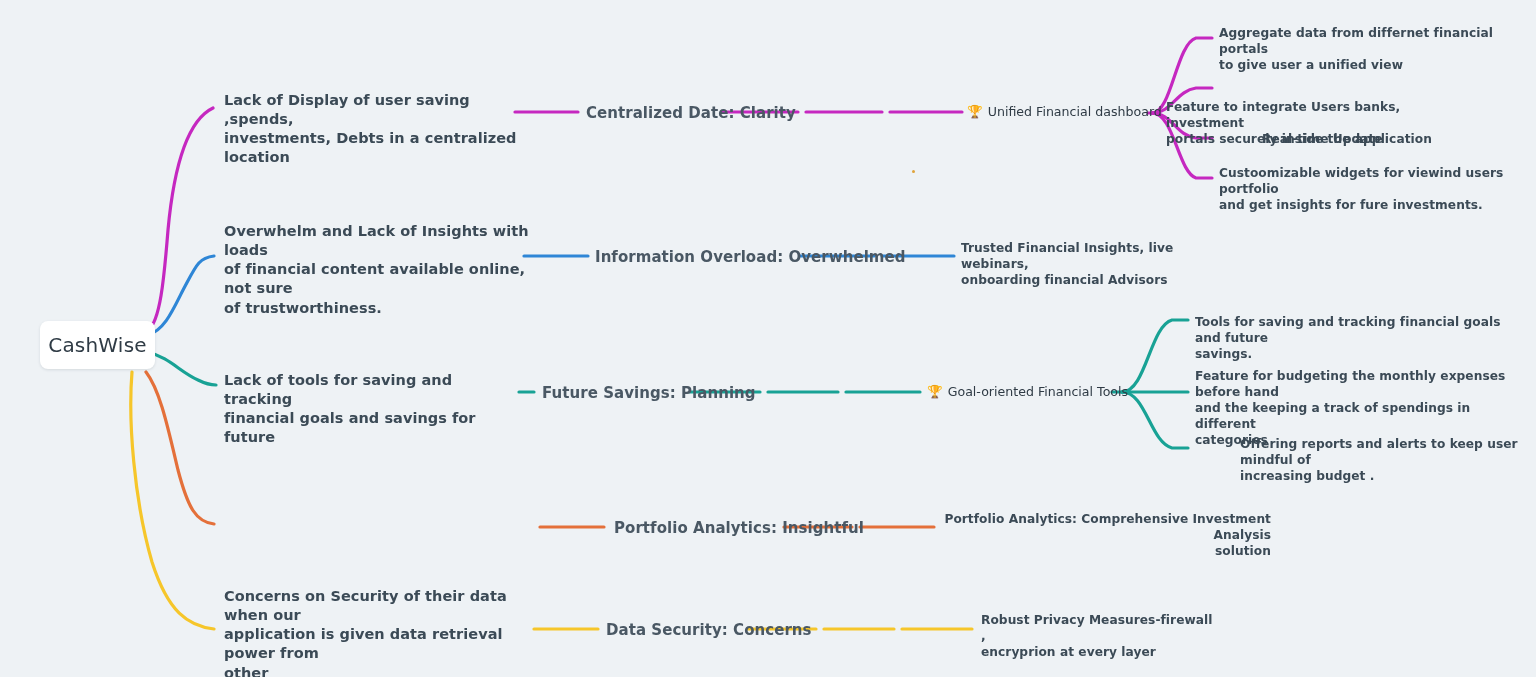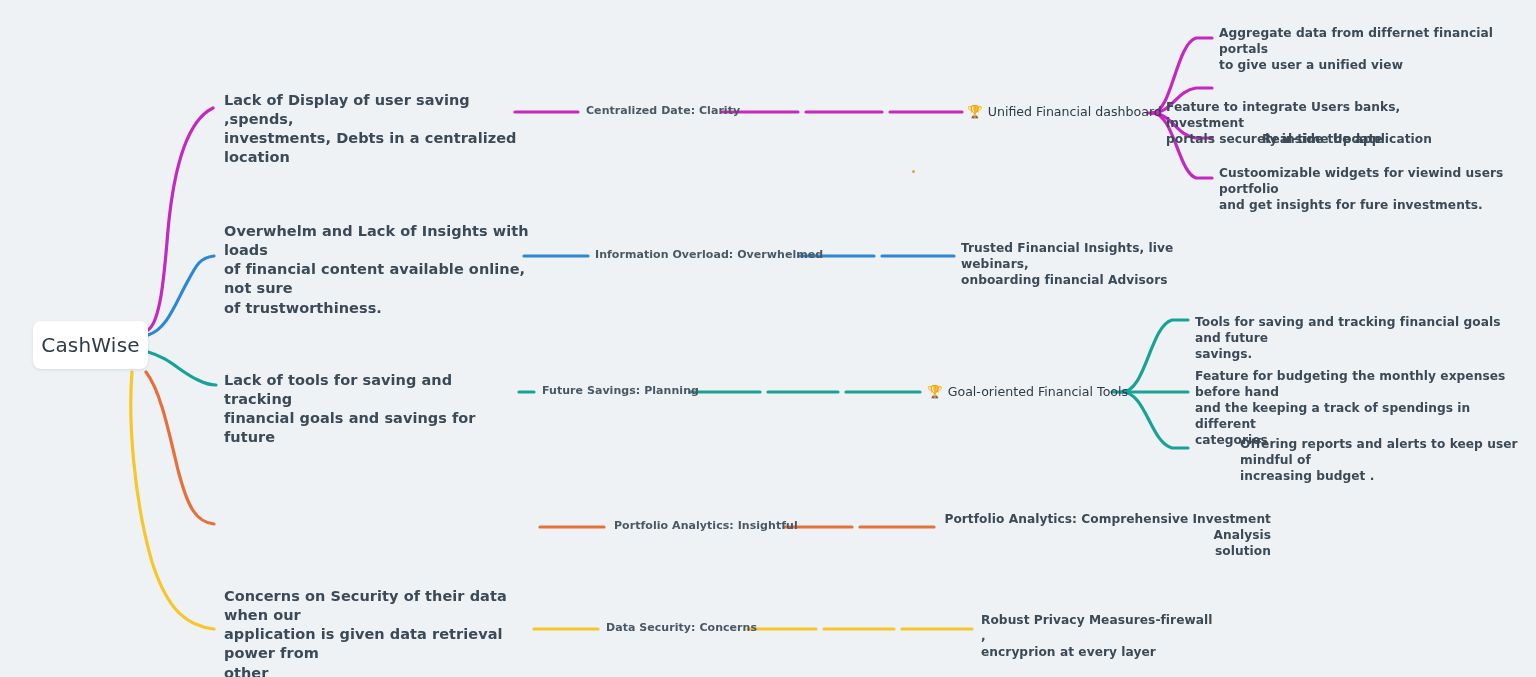--- a/index.html
+++ b/index.html
@@ -24,42 +24,42 @@
     pointer-events: none;
   }
   .node {
     position: absolute;
     color: #37474f;
     line-height: 1.32;
     white-space: pre-line;
   }
   
   #root-node {
-    left: 33px; top: 321px;
+    left: 40px; top: 321px;
     width: 115px; height: 48px;
     background: #ffffff;
     border-radius: 8px;
     box-shadow: 0 1px 3px rgba(40,55,70,0.13);
     display: flex;
     align-items: center;
     justify-content: center;
     font-size: 20px;
     color: #2f3b45;
     letter-spacing: 0.2px;
   }
   
   .lvl1 {
     font-size: 14.5px;
     font-weight: 700;
     color: #3b4a56;
     letter-spacing: 0.05px;
   }
   
   .lvl2 {
-    font-size: 11px;
+    font-size: 15px;
     font-weight: 700;
     color: #4a5864;
     letter-spacing: 0.05px;
     white-space: nowrap;
   }
   
   .lvl3 {
     font-size: 12.6px;
     font-weight: 400;
     color: #2f3b45;

